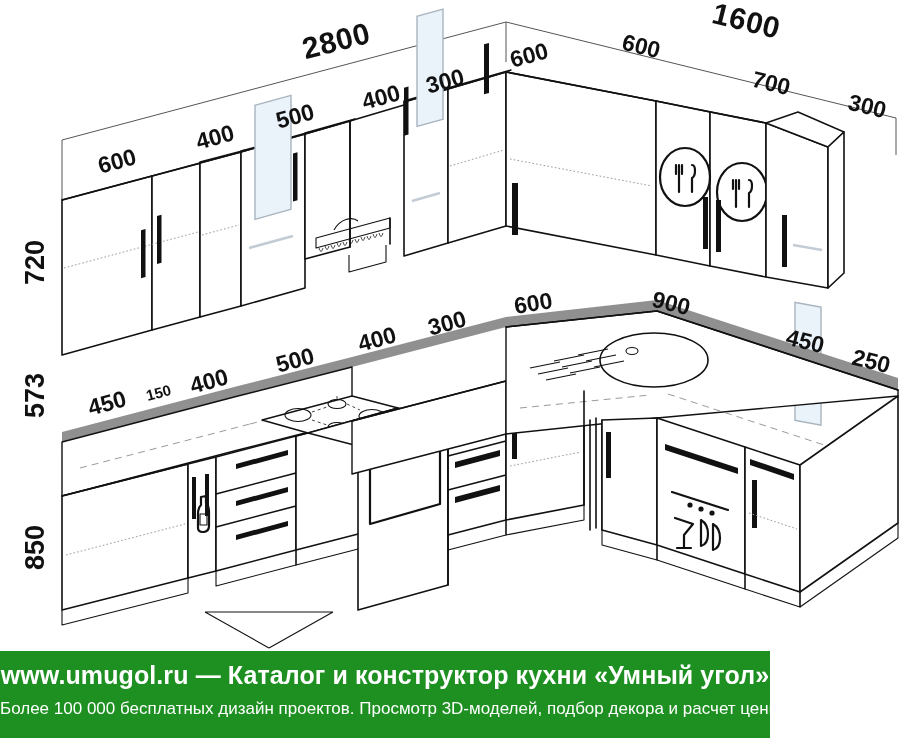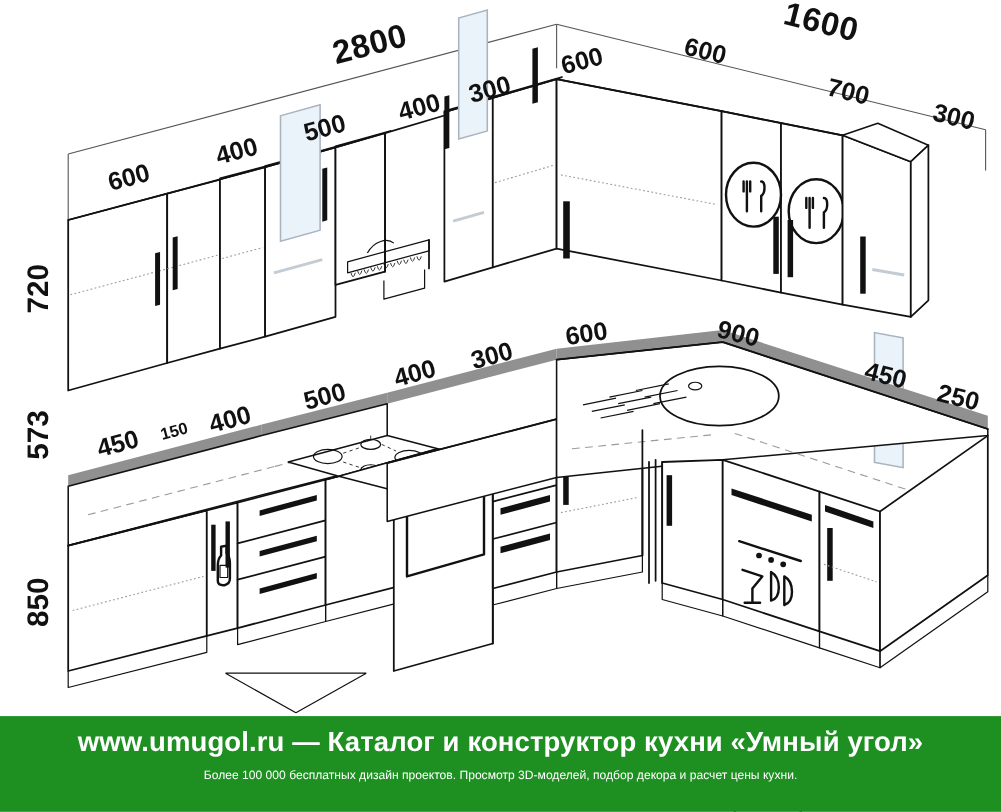--- a/index.html
+++ b/index.html
@@ -27,26 +27,26 @@
           color:#111;white-space:nowrap;line-height:1;}
   .d-xl{font-size:30px;letter-spacing:0.5px;}
   .d-lg{font-size:23px;}
   .d-sm{font-size:15px;}
 
   
   .vdim{position:absolute;font-weight:bold;font-size:27px;color:#111;
         transform:rotate(-90deg);transform-origin:left top;white-space:nowrap;}
 
   
-  #banner{position:absolute;left:0;top:651px;width:910px;height:87px;background:#1e9022;
+  #banner{position:absolute;left:0;top:651px;width:770px;height:87px;background:#1e9022;
           box-sizing:border-box;padding-top:10px;text-align:center;}
   #banner .line1{font-size:25px;font-weight:bold;color:#ffffff;letter-spacing:0.1px;
                  white-space:nowrap;}
   #banner .line1 .url{color:#fff;}
-  #banner .line2{font-size:11px;color:#ffffff;margin-top:9px;white-space:nowrap;}
+  #banner .line2{font-size:17px;color:#ffffff;margin-top:9px;white-space:nowrap;}
 </style>
 </head>
 <body>
 
 <div id="stage">
 
   <svg class="draw" viewBox="0 0 910 738">
 
     <g>
       <path class="dim-line" d="M62,140 L506,22"></path>

